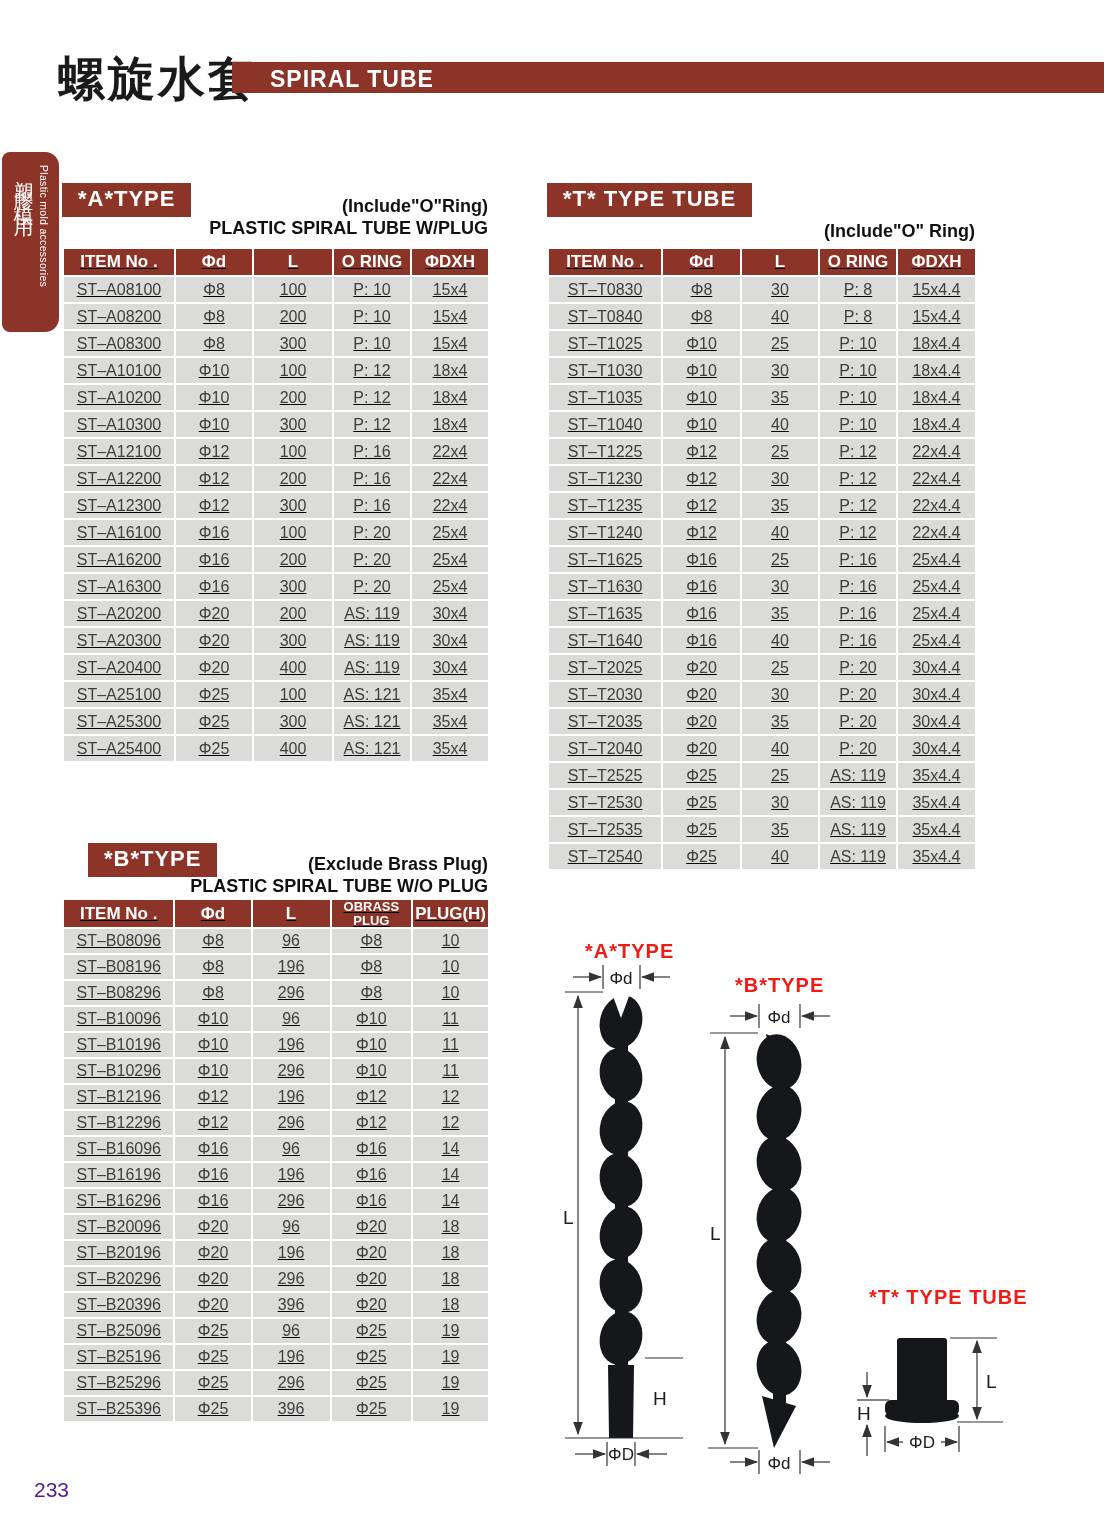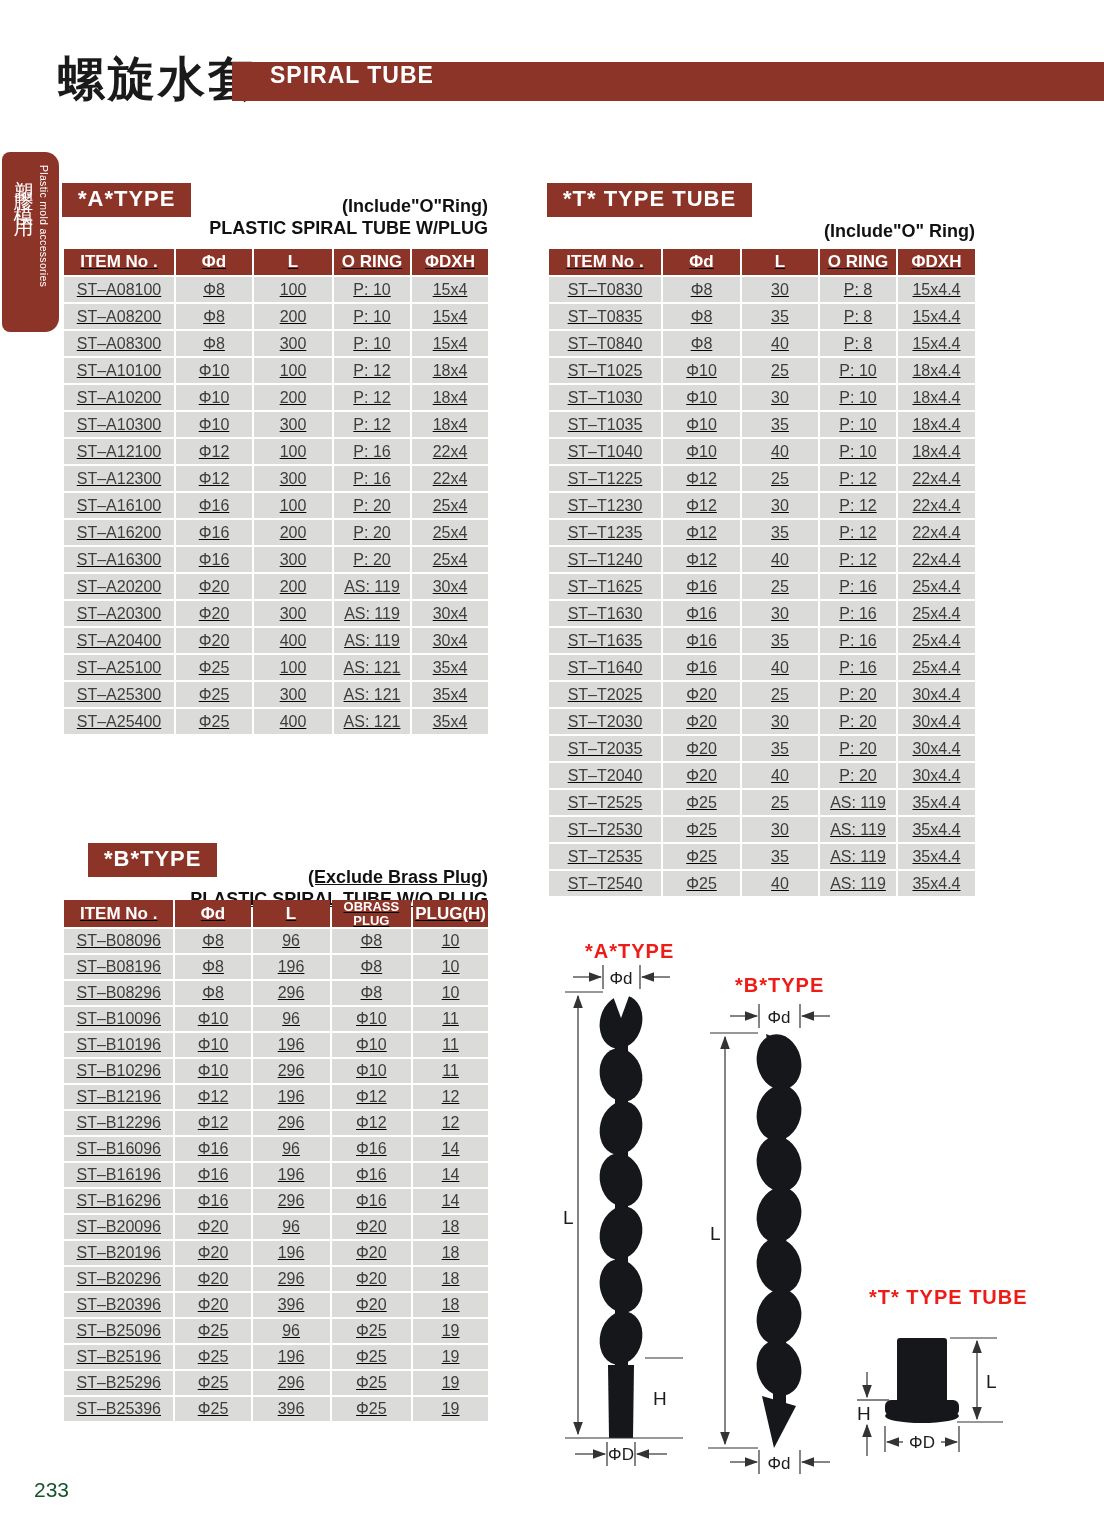--- a/index.html
+++ b/index.html
@@ -13,23 +13,23 @@
   body{font-family:"Liberation Sans", sans-serif;}
   .page{position:relative;width:1104px;height:1535px;background:#fff;overflow:hidden;}
 
   
   .title-cn{
     position:absolute;left:58px;top:48px;
     font-size:47px;font-weight:900;color:#1a1a1a;letter-spacing:3px;
     font-family:"DejaVu Sans", sans-serif;
   }
   .title-bar{
-    position:absolute;left:232px;top:62px;width:872px;height:39px;
+    position:absolute;left:232px;top:62px;width:872px;height:31px;
     background:var(--maroon);
-    display:flex;align-items:flex-start;
+    display:flex;align-items:flex-end;
   }
   .title-bar span{
     color:#fff;font-size:23px;font-weight:bold;letter-spacing:1px;padding-left:38px;
   }
 
   
   .side-tab{
     position:absolute;left:2px;top:152px;width:57px;height:180px;
     background:var(--maroon);border-radius:8px 14px 14px 8px;
     display:flex;justify-content:center;
@@ -55,21 +55,21 @@
     font-size:22px;font-weight:bold;letter-spacing:1px;
     padding:3px 16px 5px 16px;white-space:nowrap;
   }
   .sec-b .type-label{left:26px;}
   .notes{
     position:absolute;right:2px;text-align:right;
     font-size:18px;font-weight:bold;color:#111;line-height:22px;white-space:nowrap;
   }
   .sec-a .notes{top:12px;}
   .sec-t .notes{top:37px;}
-  .sec-b .notes{top:23px;text-decoration:underline;}
+  .sec-b .notes{top:10px;}
 
   table.spec{
     position:absolute;left:0;top:64px;
     border-collapse:separate;border-spacing:2px;table-layout:fixed;text-decoration:underline;
   }
   .sec-b table.spec{top:55px;}
   table.spec th{
     background:var(--maroon);color:#fff;font-weight:bold;font-size:17px;
     height:26px;text-align:center;vertical-align:middle;padding:0 2px;
   }
@@ -90,21 +90,21 @@
   svg.diagram{position:absolute;overflow:visible;}
   .svg-a{left:555px;top:960px;}
   .svg-b{left:700px;top:1000px;}
   .svg-t{left:845px;top:1330px;}
   .dim-line{stroke:#333;stroke-width:1.2;fill:none;}
   .dim-text{fill:#1d1d1d;font-size:17px;font-family:"Liberation Sans",sans-serif;}
   .dim-big{fill:#1d1d1d;font-size:19px;font-family:"Liberation Sans",sans-serif;}
   .tube{fill:#15171b;}
 
   
-  .page-no{position:absolute;left:34px;top:1478px;font-size:21px;color:#14532d;}
+  .page-no{position:absolute;left:34px;top:1478px;font-size:21px;color:#4c1d95;}
 </style>
 </head>
 <body>
 
 <div class="page">
 
   <div class="title-cn">螺旋水套</div>
   <div class="title-bar">
     <span>SPIRAL TUBE</span>
   </div>
@@ -181,20 +181,27 @@
             <td>18x4</td>
           </tr>
           <tr>
             <td>ST–A12100</td>
             <td>Φ12</td>
             <td>100</td>
             <td>P: 16</td>
             <td>22x4</td>
           </tr>
           <tr>
+            <td>ST–A12200</td>
+            <td>Φ12</td>
+            <td>200</td>
+            <td>P: 16</td>
+            <td>22x4</td>
+          </tr>
+          <tr>
             <td>ST–A12300</td>
             <td>Φ12</td>
             <td>300</td>
             <td>P: 16</td>
             <td>22x4</td>
           </tr>
           <tr>
             <td>ST–A16100</td>
             <td>Φ16</td>
             <td>100</td>
@@ -281,27 +288,20 @@
             <th>L</th>
             <th>O RING</th>
             <th>ΦDXH</th>
           </tr>
         </thead>
         <tbody>
           <tr>
             <td>ST–T0830</td>
             <td>Φ8</td>
             <td>30</td>
-            <td>P: 8</td>
-            <td>15x4.4</td>
-          </tr>
-          <tr>
-            <td>ST–T0835</td>
-            <td>Φ8</td>
-            <td>35</td>
             <td>P: 8</td>
             <td>15x4.4</td>
           </tr>
           <tr>
             <td>ST–T0840</td>
             <td>Φ8</td>
             <td>40</td>
             <td>P: 8</td>
             <td>15x4.4</td>
           </tr>

